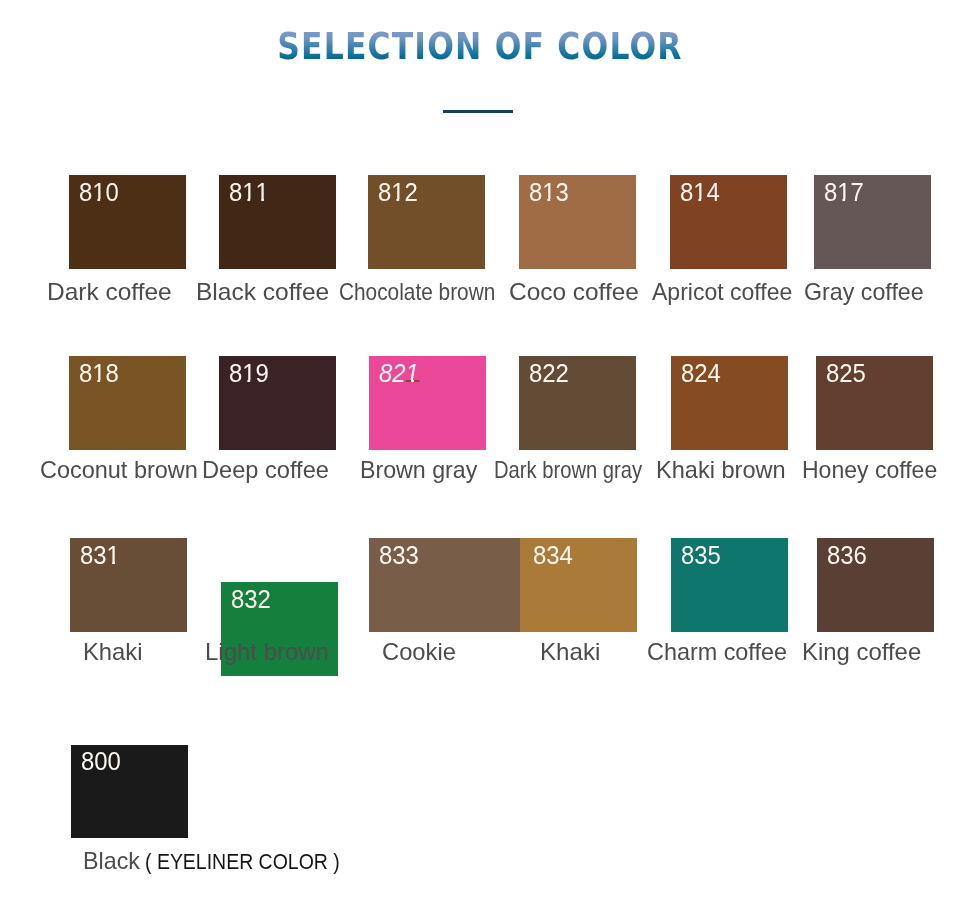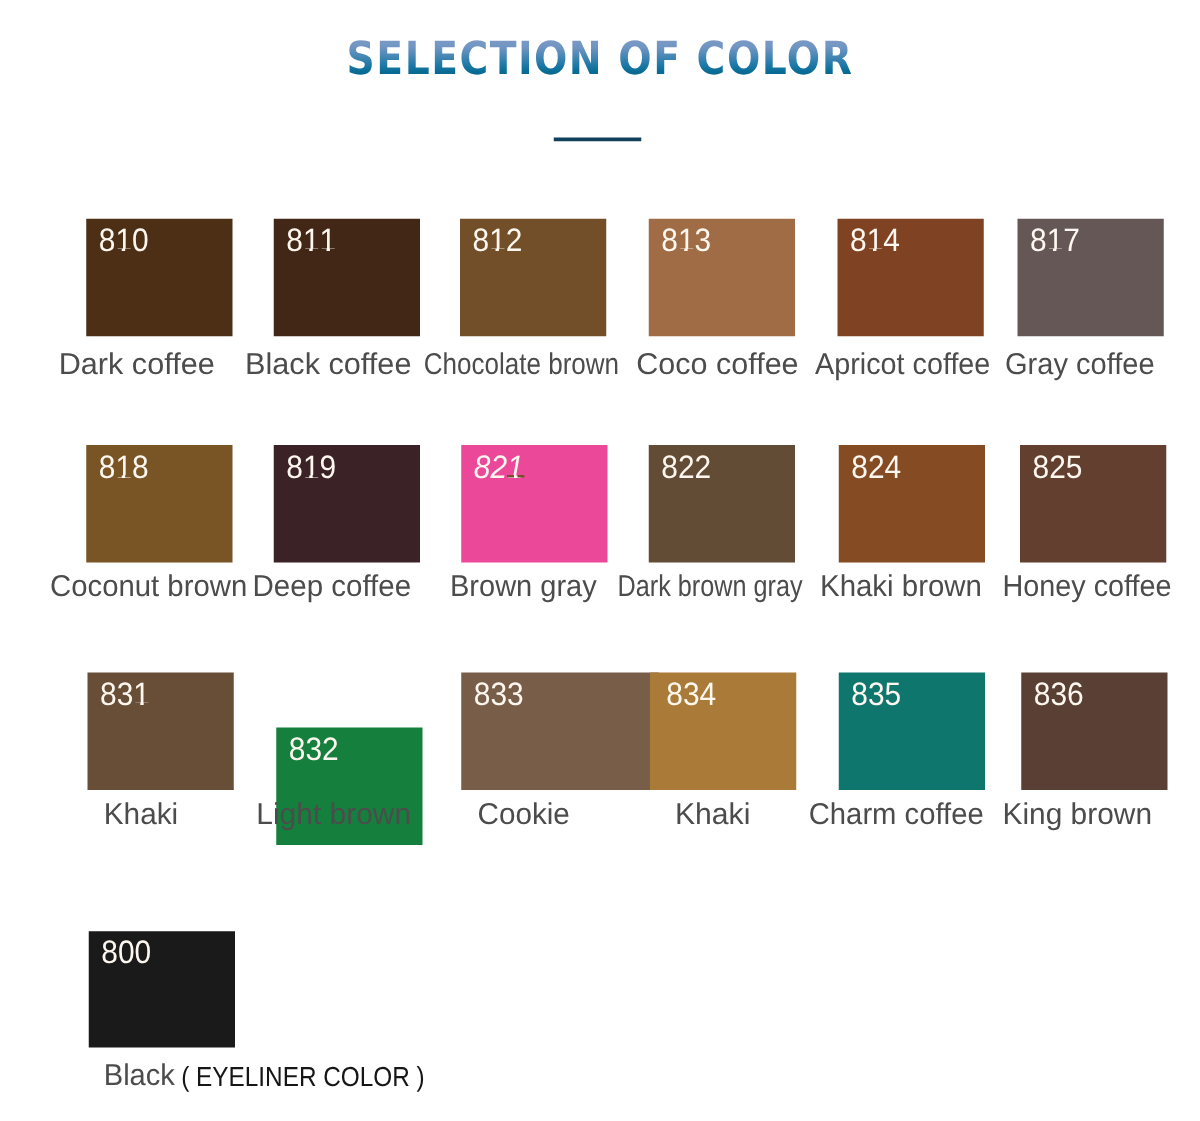--- a/index.html
+++ b/index.html
@@ -142,21 +142,21 @@
         <div class="sw-box" style="background: #0f766e;">
           <div class="sw-code" style="left: 9.8px; top: 3.7px; transform: scaleX(0.92); --chip: #7B542F;">835</div>
         </div>
       </div>
       <div class="sw-label" style="left: 647.1px; top: 640px; transform: scaleX(0.9745);"><span>Charm coffee</span></div>
       <div class="swatch" style="left: 817.2px; top: 538.2px;">
         <div class="sw-box" style="background: rgb(90, 64, 52);">
           <div class="sw-code" style="left: 9.8px; top: 3.7px; transform: scaleX(0.92); --chip: #5A4034;">836</div>
         </div>
       </div>
-      <div class="sw-label" style="left: 802.2px; top: 640px; transform: scaleX(0.9961);"><span>King brown</span></div>
+      <div class="sw-label" style="left: 802.2px; top: 640px; transform: scaleX(0.9961);"><span>King coffee</span></div>
       <div class="swatch" style="left: 71.4px; top: 744.8px;">
         <div class="sw-box" style="background: rgb(26, 26, 26);">
           <div class="sw-code" style="left: 9.8px; top: 3.7px; transform: scaleX(0.92); --chip: #1A1A1A;">800</div>
         </div>
       </div>
       <div class="sw-label" style="left: 83.4px; top: 849px; transform: scaleX(0.97);"><span>Black</span></div>
       <div class="sw-label note" style="left: 145.3px; top: 851px; transform: scaleX(0.885);">( EYELINER COLOR )</div>
     </div>
 </div>
 

